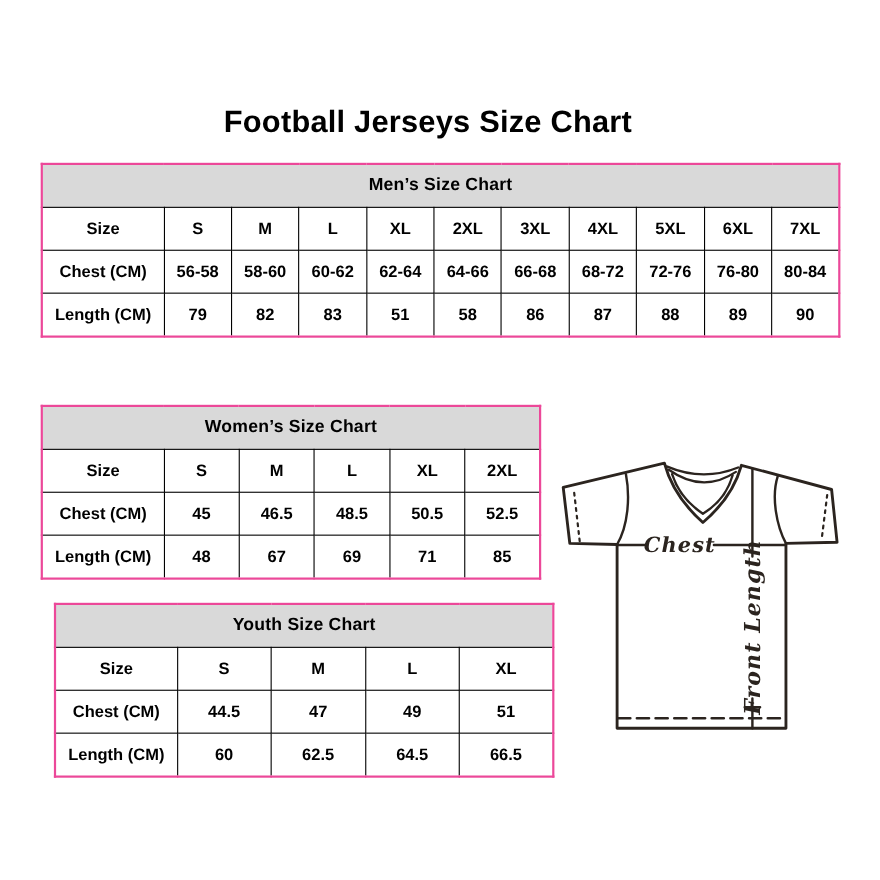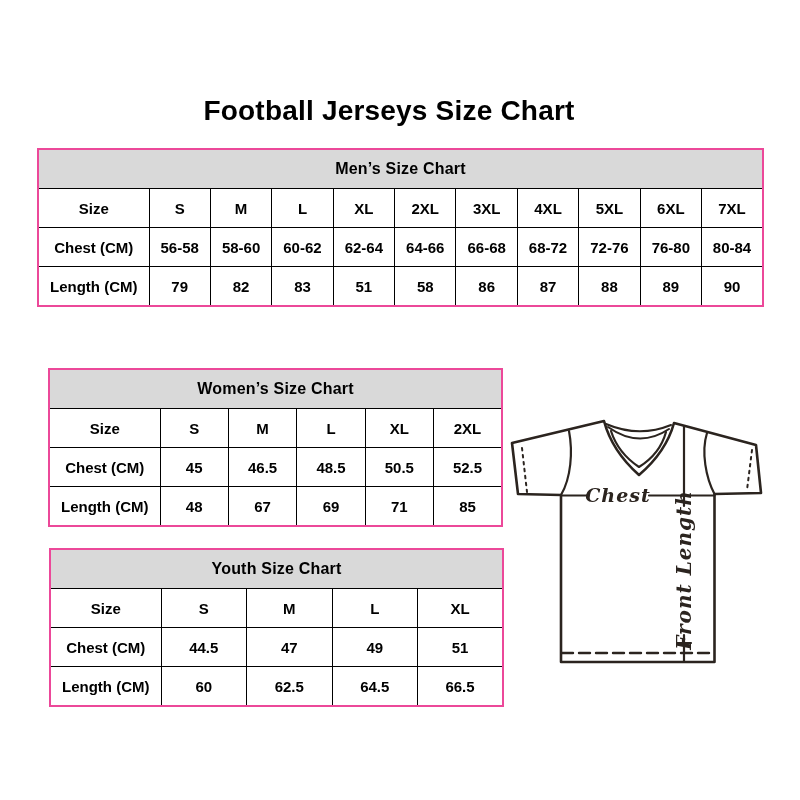--- a/index.html
+++ b/index.html
@@ -7,21 +7,21 @@
     width: 800px; height: 800px; position: relative; overflow: hidden;
     font-family: "Liberation Sans", sans-serif; color: #000;
   }
   .page-title {
     position: absolute; top: 98px; left: 0; width: 778px;
     text-align: center; font-size: 28px; font-weight: bold;
     line-height: 26px; letter-spacing: 0.2px;
   }
   .table-host { position: absolute; }
   #mens-table-host   { left: 37px; top: 148px; width: 727px; }
-  #womens-table-host { left: 37px; top: 368px; width: 455px; margin-left: 11px; }
+  #womens-table-host { left: 37px; top: 368px; width: 455px; }
   #youth-table-host  { left: 37px; top: 548px; width: 455px; padding-left: 12px; }
 
   table.sizes {
     border-collapse: collapse; table-layout: fixed; width: 100%;
     border: 2px solid #ec4899;
   }
   table.sizes col.label-col { width: 111px; }
   table.sizes td {
     border: 1.5px solid #000; padding: 0; height: 38px;
     text-align: center; vertical-align: middle;

